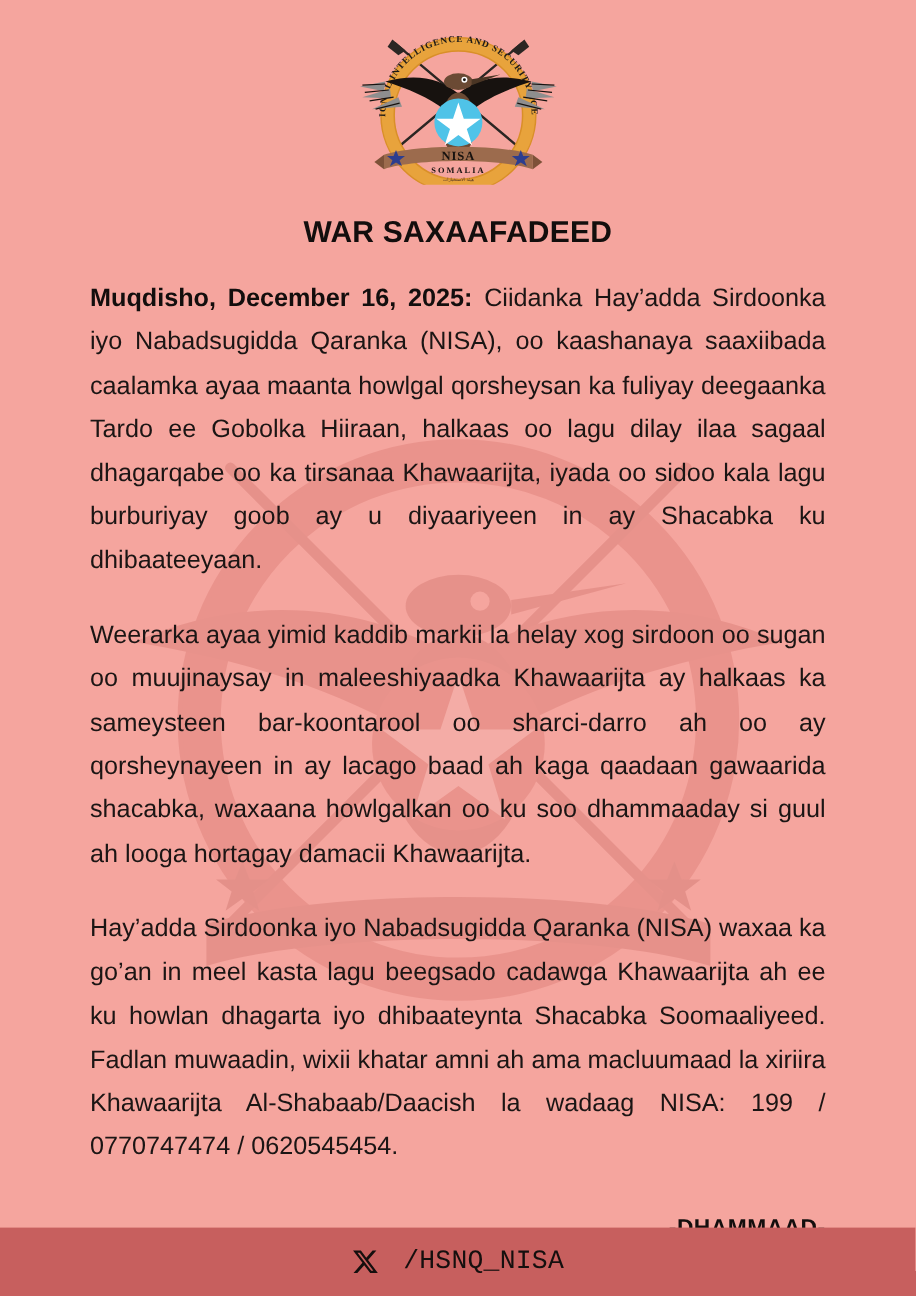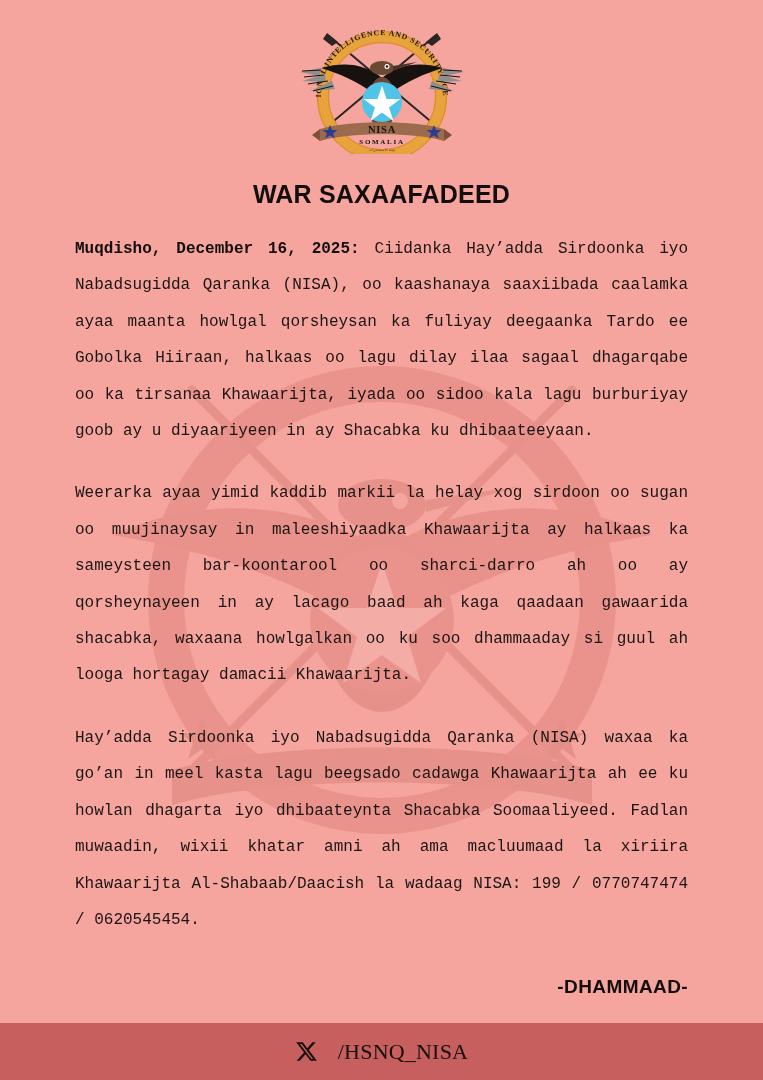--- a/index.html
+++ b/index.html
@@ -68,26 +68,26 @@
   }
 
   
   #body-copy {
     margin: 0;
     padding: 22px 75px 0 75px;
     box-sizing: border-box;
   }
   .para {
     margin: 0 0 26px 0;
-    font-size: 16px;
+    font-size: 21px;
     line-height: 36.4px;
     color: #1b1514;
     text-align: justify;
     text-justify: inter-word;
-    font-family: Liberation Mono, monospace;
+    font-family: Liberation Sans, sans-serif;
   }
   .para:last-child { margin-bottom: 0; }
   .dateline {
     font-weight: bold;
     color: #130e0d;
   }
 
   
   #end-marker {
     margin-top: 38px;
@@ -118,21 +118,21 @@
   }
   #x-logo-icon {
     width: 23px;
     height: 23px;
     display: block;
   }
   #footer-handle {
     font-size: 22px;
     color: #150f0e;
     letter-spacing: 0.2px;
-    font-family: Liberation Serif, serif;
+    font-family: Liberation Mono, monospace;
     margin-left: 12px;
   }
 </style>
 </head>
 <body>
 
 <div id="watermark-layer">
   <svg viewBox="0 0 660 640" xmlns="http://www.w3.org/2000/svg" aria-hidden="true">
 
     <circle cx="330" cy="300" r="215" fill="none" stroke="#b23a32" stroke-width="34"></circle>

